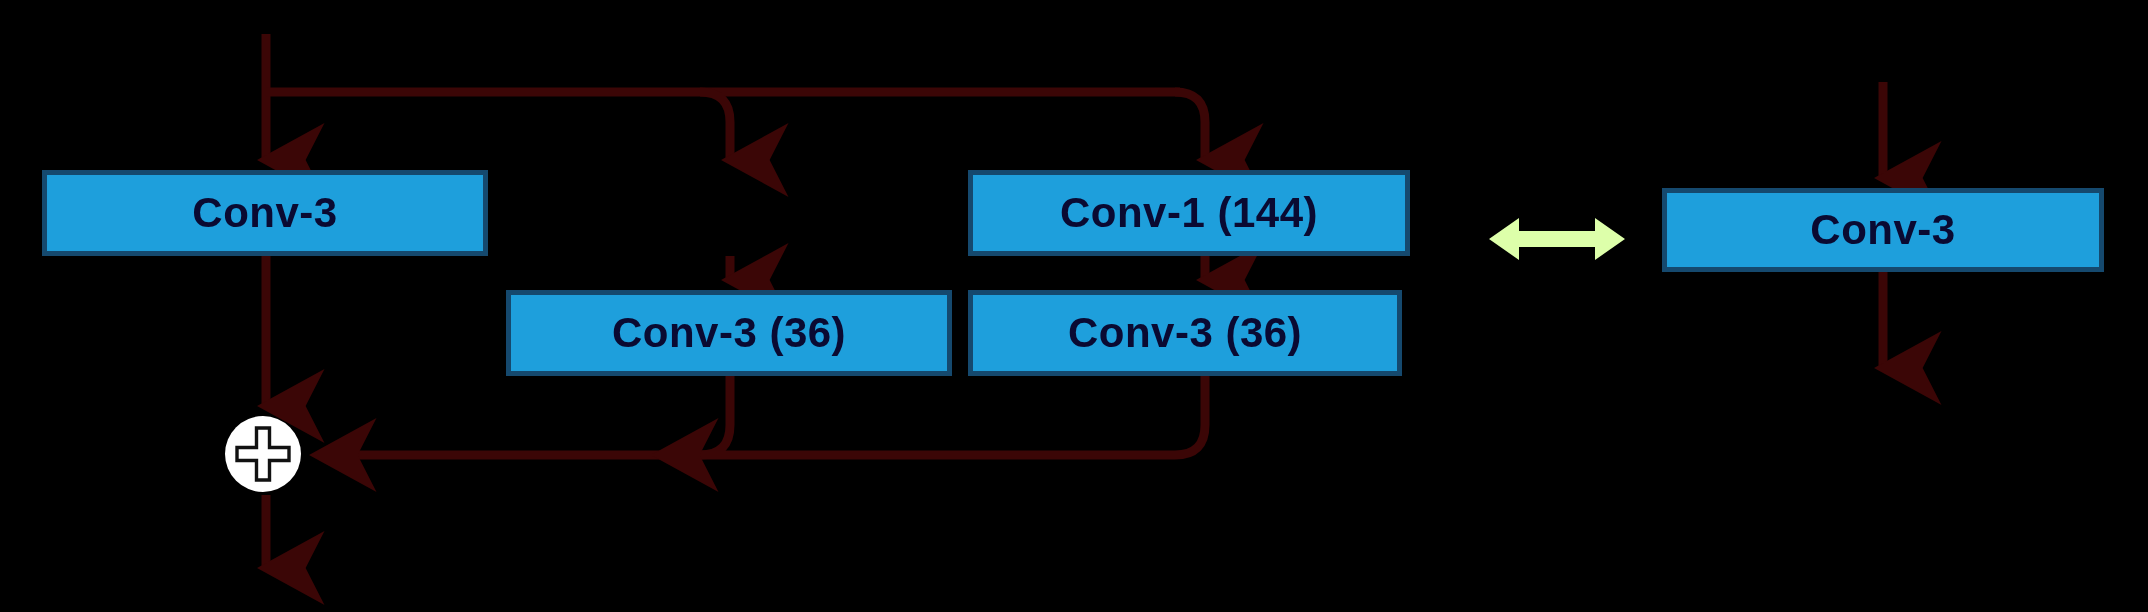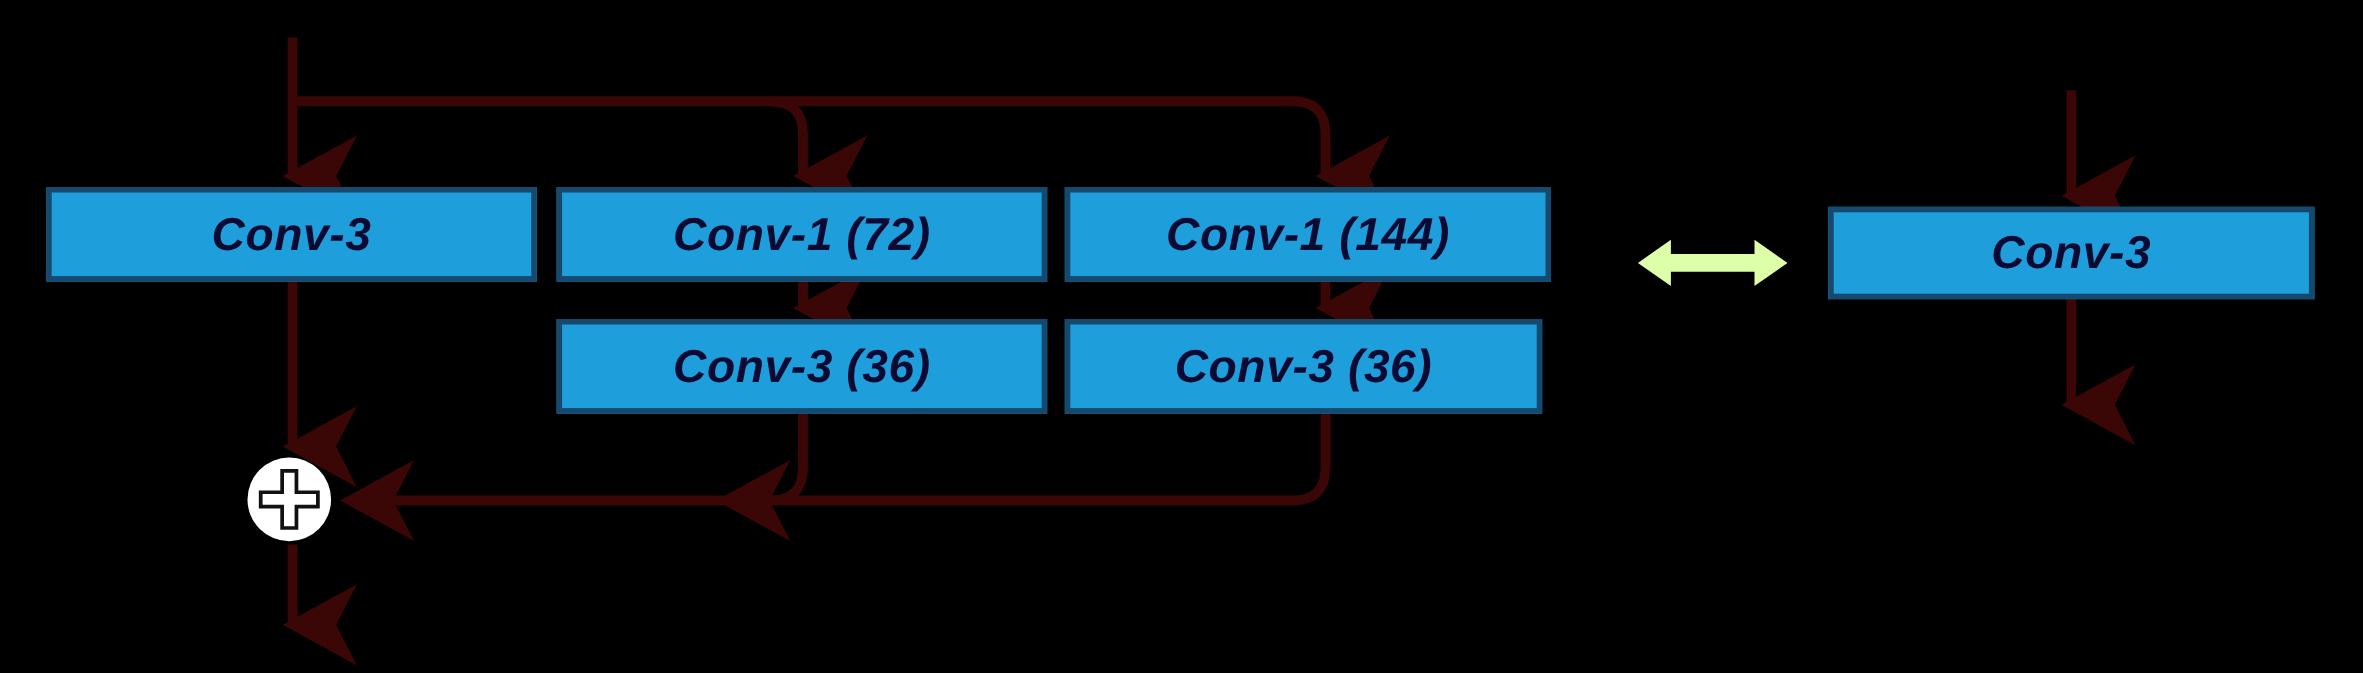--- a/index.html
+++ b/index.html
@@ -27,21 +27,20 @@
   }
   .node-box {
     position: absolute;
     box-sizing: border-box;
     background: #1E9FDC;
     border: 5px solid #15496E;
     display: flex;
     align-items: center;
     justify-content: center;
     z-index: 3;
-    font-style: italic;
   }
   .node-label {
     color: #0A0A32;
     font-family: "Liberation Sans", sans-serif;
     font-weight: bold;
     font-size: 42px;
     line-height: 1;
     letter-spacing: 0.5px;
     white-space: nowrap;
     user-select: none;
@@ -131,23 +130,20 @@
     </g>
     <g>
       <path d="M1883,272 L1883,368" stroke="#3B0606" stroke-width="9" fill="none" marker-end="url(#ah-down)"></path>
     </g>
   </svg>
 
   <div class="node-box" id="box-conv3-left">
     <span class="node-label">Conv-3</span>
   </div>
 
-  <div class="node-box" id="box-conv1-72">
-    <span class="node-label">Conv-1 (72)</span>
-  </div>
 
   <div class="node-box" id="box-conv1-144">
     <span class="node-label">Conv-1 (144)</span>
   </div>
 
   <div class="node-box" id="box-conv3-36-a">
     <span class="node-label">Conv-3 (36)</span>
   </div>
 
   <div class="node-box" id="box-conv3-36-b">

